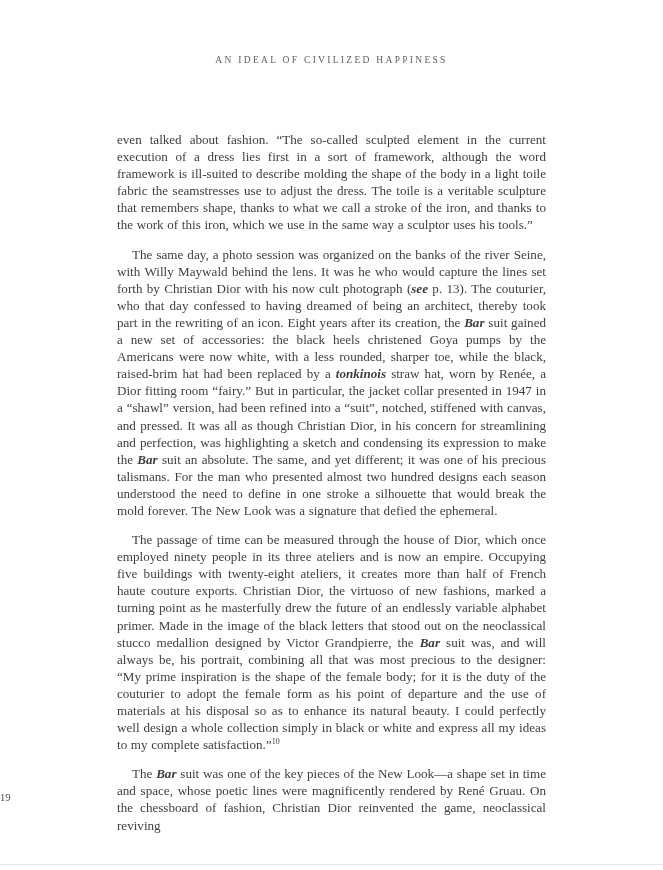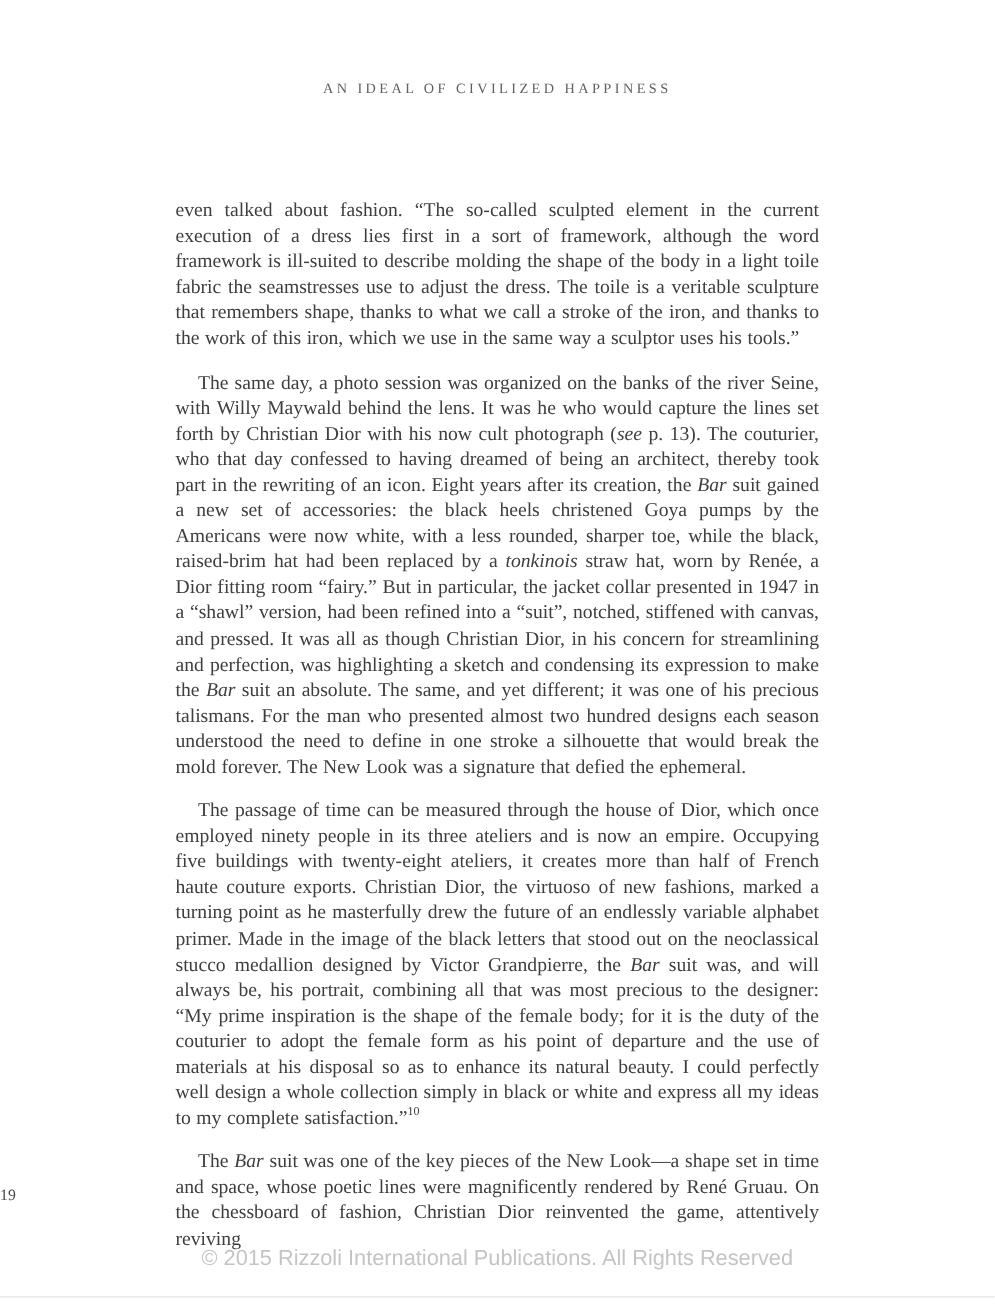--- a/index.html
+++ b/index.html
@@ -28,21 +28,21 @@
     top: 119px; left: 105px;
     width: 453px;
     color: #3e3e3e;
     font-size: 13.1px;
     line-height: 17.1px;
     text-align: justify;
     word-spacing: 0.4px;
   }
   .article p { margin: 12px; padding: 0; }
   .article p.indent { text-indent: 15px; }
-  .article em { font-style: italic; }
+  .article em { font-style: italic; font-weight: bold; }
   .article sup {
     font-size: 8px;
     line-height: 0;
     vertical-align: super;
   }
   .page-number {
     position: absolute;
     top: 792px; left: 0; right: 0;
     text-align: left;
     font-size: 10.5px;
@@ -66,21 +66,20 @@
 </head>
 <body>
 
 <div class="page">
   <div class="running-header">AN IDEAL OF CIVILIZED HAPPINESS</div>
 
   <div class="article">
       <p><span>even talked about fashion. “The so-called sculpted element in the current execution of a dress lies first in a sort of framework, although the word framework is ill-suited to describe molding the shape of the body in a light toile fabric the seamstresses use to adjust the dress. The toile is a veritable sculpture that remembers shape, thanks to what we call a stroke of the iron, and thanks to the work of this iron, which we use in the same way a sculptor uses his tools.”</span></p>
       <p class="indent"><span>The same day, a photo session was organized on the banks of the river Seine, with Willy Maywald behind the lens. It was he who would capture the lines set forth by Christian Dior with his now cult photograph (</span><em>see</em><span> p. 13). The couturier, who that day confessed to having dreamed of being an architect, thereby took part in the rewriting of an icon. Eight years after its creation, the </span><em>Bar</em><span> suit gained a new set of accessories: the black heels christened Goya pumps by the Americans were now white, with a less rounded, sharper toe, while the black, raised-brim hat had been replaced by a </span><em>tonkinois</em><span> straw hat, worn by Renée, a Dior fitting room “fairy.” But in particular, the jacket collar presented in 1947 in a “shawl” version, had been refined into a “suit”, notched, stiffened with canvas, and pressed. It was all as though Christian Dior, in his concern for streamlining and perfection, was highlighting a sketch and condensing its expression to make the </span><em>Bar</em><span> suit an absolute. The same, and yet different; it was one of his precious talismans. For the man who presented almost two hundred designs each season understood the need to define in one stroke a silhouette that would break the mold forever. The New Look was a signature that defied the ephemeral.</span></p>
       <p class="indent"><span>The passage of time can be measured through the house of Dior, which once employed ninety people in its three ateliers and is now an empire. Occupying five buildings with twenty-eight ateliers, it creates more than half of French haute couture exports. Christian Dior, the virtuoso of new fashions, marked a turning point as he masterfully drew the future of an endlessly variable alphabet primer. Made in the image of the black letters that stood out on the neoclassical stucco medallion designed by Victor Grandpierre, the </span><em>Bar</em><span> suit was, and will always be, his portrait, combining all that was most precious to the designer: “My prime inspiration is the shape of the female body; for it is the duty of the couturier to adopt the female form as his point of departure and the use of materials at his disposal so as to enhance its natural beauty. I could perfectly well design a whole collection simply in black or white and express all my ideas to my complete satisfaction.”</span><sup>10</sup></p>
-      <p class="indent"><span>The </span><em>Bar</em><span> suit was one of the key pieces of the New Look—a shape set in time and space, whose poetic lines were magnificently rendered by René Gruau. On the chessboard of fashion, Christian Dior reinvented the game, attentively reviving</span></p>
+      <p class="indent"><span>The </span><em>Bar</em><span> suit was one of the key pieces of the New Look—a shape set in time and space, whose poetic lines were magnificently rendered by René Gruau. On the chessboard of fashion, Christian Dior reinvented the game, neoclassical reviving</span></p>
     </div>
 
   <div class="page-number">19</div>
 
-  <div class="watermark">© 2015 Rizzoli International Publications. All Rights Reserved</div>
 
   <div class="bottom-edge"></div>
 </div>
 
 </body></html>

